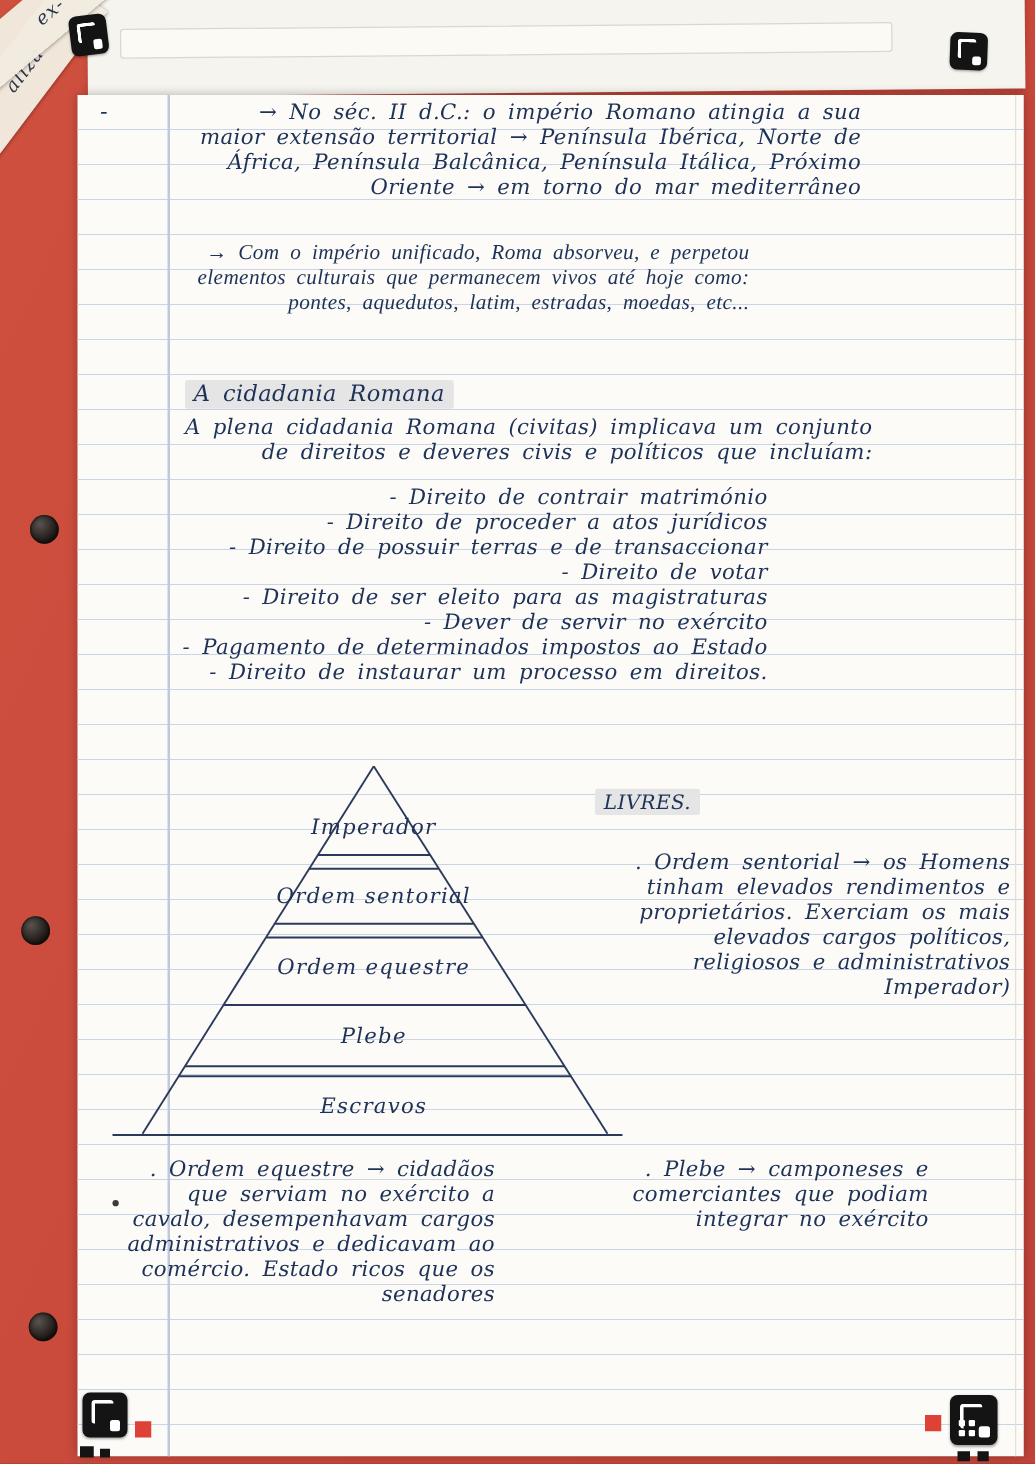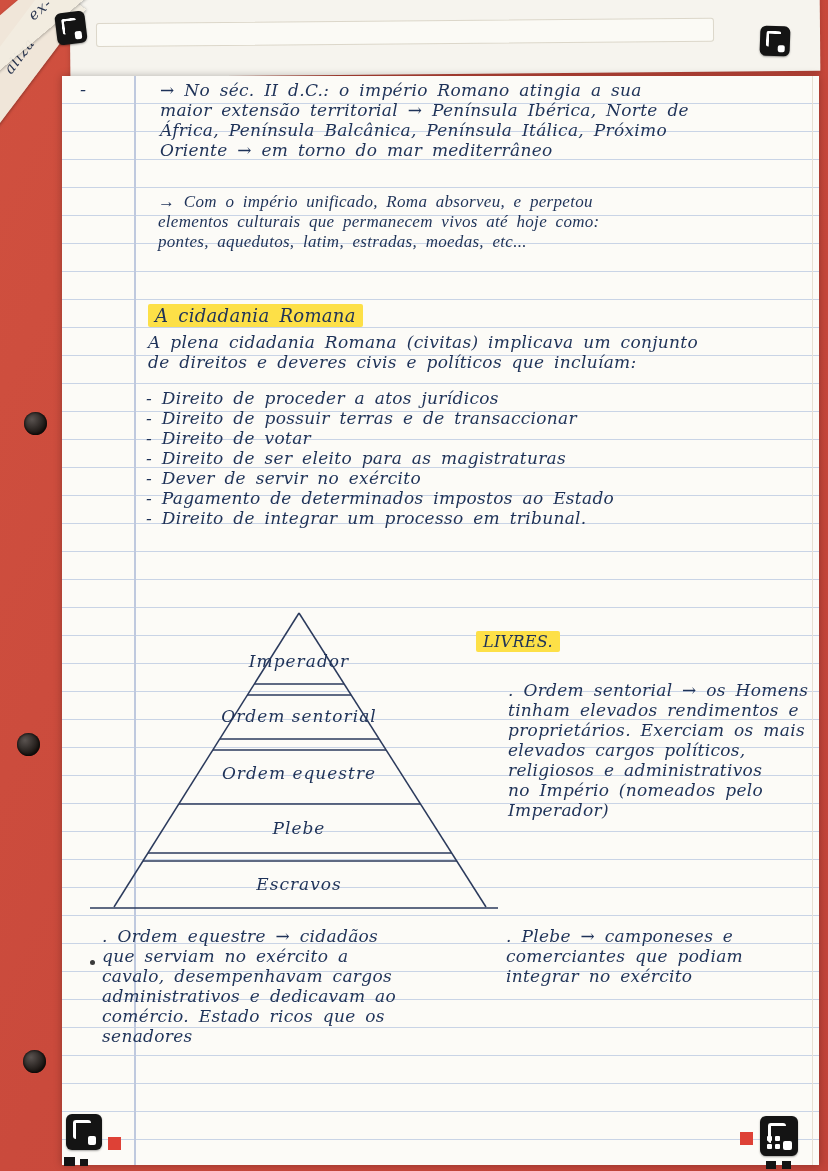--- a/index.html
+++ b/index.html
@@ -79,29 +79,29 @@
     background-image:repeating-linear-gradient(to bottom,transparent 0 27px,#c9d4e6 27px 28px);
   }
   .margin-line{position:absolute;left:72px;top:0;bottom:0;width:1.5px;background:#bfc9de;}
   .edge-line{position:absolute;left:750px;top:0;bottom:0;width:1px;background:#e6dfd2;}
 
   
   .ink{
     position:absolute;color:#1e3258;font-style:italic;font-size:17px;
     line-height:28px;letter-spacing:.3px;word-spacing:4px;
   }
-  .line{white-space:nowrap;height:20px;}
+  .line{white-space:nowrap;height:20px;text-align:right;}
   .margin-dash{left:18px;top:0;font-size:18px;}
   .p1{left:98px;top:0;}
   .p2{left:96px;top:112px;font-family:Liberation Serif, serif;}
   .heading-wrap{left:86px;top:226px;font-size:18px;}
   .p3{left:86px;top:252px;}
   .rights{left:84px;top:308px;}
   .livres{left:414px;top:552px;font-size:16px;}
-  .hl{background:#fde047;padding:1px 7px;border-radius:2px;box-decoration-break:clone;}
+  .hl{background:#e5e5e5;padding:1px 7px;border-radius:2px;box-decoration-break:clone;}
   .senatorial{left:446px;top:560px;margin-top:40px;}
   .equestre{left:40px;top:846px;}
   .plebe{left:444px;top:846px;}
   .pencil-dot{position:absolute;left:28px;top:884px;width:5px;height:5px;border-radius:50%;background:#3a3a3a;}
 
   
   .pyramid{position:absolute;left:22px;top:533px;width:420px;height:305px;}
   .pyramid line{stroke:#2b3a5c;stroke-width:1.5;}
   .pyramid text{
     fill:#1e3258;font-family:"DejaVu Serif",serif;font-style:italic;
@@ -148,27 +148,28 @@
 
     <div class="ink heading-wrap">
       <span class="hl">A cidadania Romana</span>
     </div>
 
     <div class="ink p3">
         <div class="line">A plena cidadania Romana (civitas) implicava um conjunto</div>
         <div class="line">de direitos e deveres civis e políticos que incluíam:</div>
       </div>
     <div class="ink rights">
+        <div class="line">- Direito de contrair matrimónio</div>
         <div class="line">- Direito de proceder a atos jurídicos</div>
         <div class="line">- Direito de possuir terras e de transaccionar</div>
         <div class="line">- Direito de votar</div>
         <div class="line">- Direito de ser eleito para as magistraturas</div>
         <div class="line">- Dever de servir no exército</div>
         <div class="line">- Pagamento de determinados impostos ao Estado</div>
-        <div class="line">- Direito de integrar um processo em tribunal.</div>
+        <div class="line">- Direito de instaurar um processo em direitos.</div>
       </div>
 
     <div class="ink livres">
       <span class="hl">LIVRES.</span>
     </div>
 
     <svg class="pyramid" viewBox="0 0 420 305">
       <line x1="215" y1="4" x2="30" y2="298"></line>
       <line x1="215" y1="4" x2="402" y2="298"></line>
       <line x1="6" y1="299" x2="414" y2="299"></line>
@@ -185,21 +186,20 @@
       <text x="215" y="225">Plebe</text>
       <text x="215" y="281">Escravos</text>
     </svg>
 
     <div class="ink senatorial">
         <div class="line">. Ordem sentorial → os Homens</div>
         <div class="line">tinham elevados rendimentos e</div>
         <div class="line">proprietários. Exerciam os mais</div>
         <div class="line">elevados cargos políticos,</div>
         <div class="line">religiosos e administrativos</div>
-        <div class="line">no Império (nomeados pelo</div>
         <div class="line">Imperador)</div>
       </div>
     <div class="ink equestre">
         <div class="line">. Ordem equestre → cidadãos</div>
         <div class="line">que serviam no exército a</div>
         <div class="line">cavalo, desempenhavam cargos</div>
         <div class="line">administrativos e dedicavam ao</div>
         <div class="line">comércio. Estado ricos que os</div>
         <div class="line">senadores</div>
       </div>

